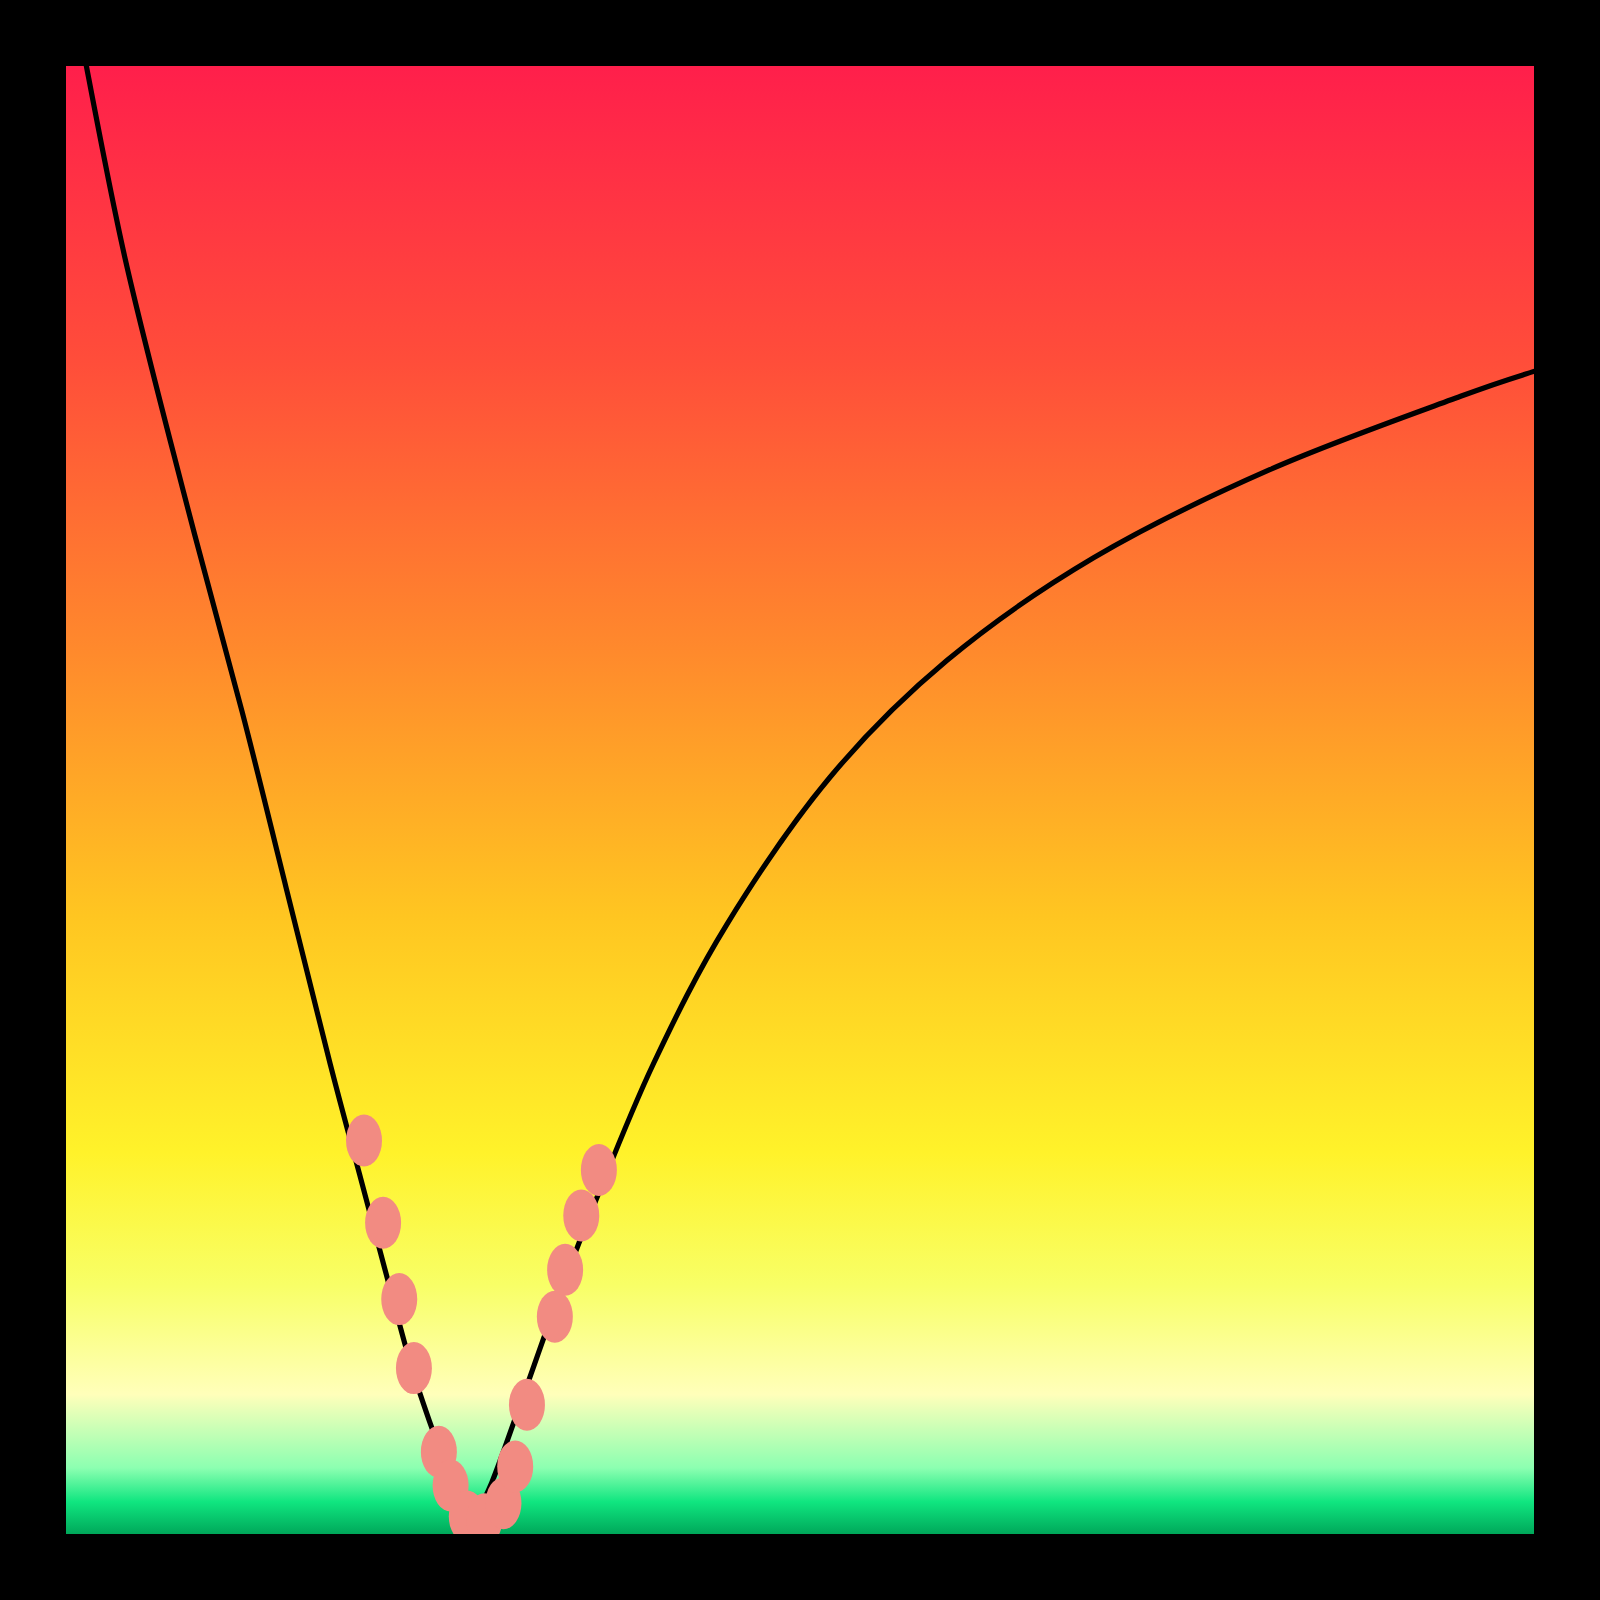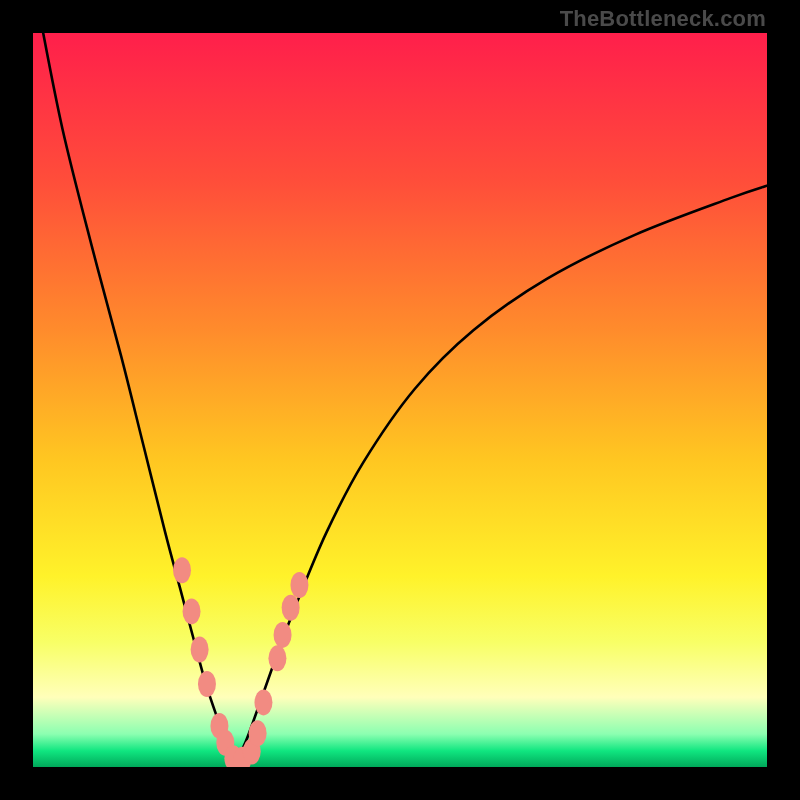--- a/index.html
+++ b/index.html
@@ -33,21 +33,20 @@
   font-weight: 600;
   letter-spacing: 0.2px;
   user-select: none;
 }
 svg { display: block; }
 </style>
 </head>
 <body>
 
 <div class="frame">
-  <div class="watermark">TheBottleneck.com</div>
   <div class="plot-area">
     <svg id="chart-svg" width="734" height="734" viewBox="0 0 734 734">
         <defs>
           <linearGradient id="bg-grad" x1="0" y1="0" x2="0" y2="1">
             <stop offset="0%" stop-color="#ff1f4b"></stop>
             <stop offset="20%" stop-color="#ff4d3a"></stop>
             <stop offset="40%" stop-color="#ff8a2c"></stop>
             <stop offset="57.99999999999999%" stop-color="#ffc621"></stop>
             <stop offset="74%" stop-color="#fff22a"></stop>
             <stop offset="83%" stop-color="#f8ff66"></stop>

